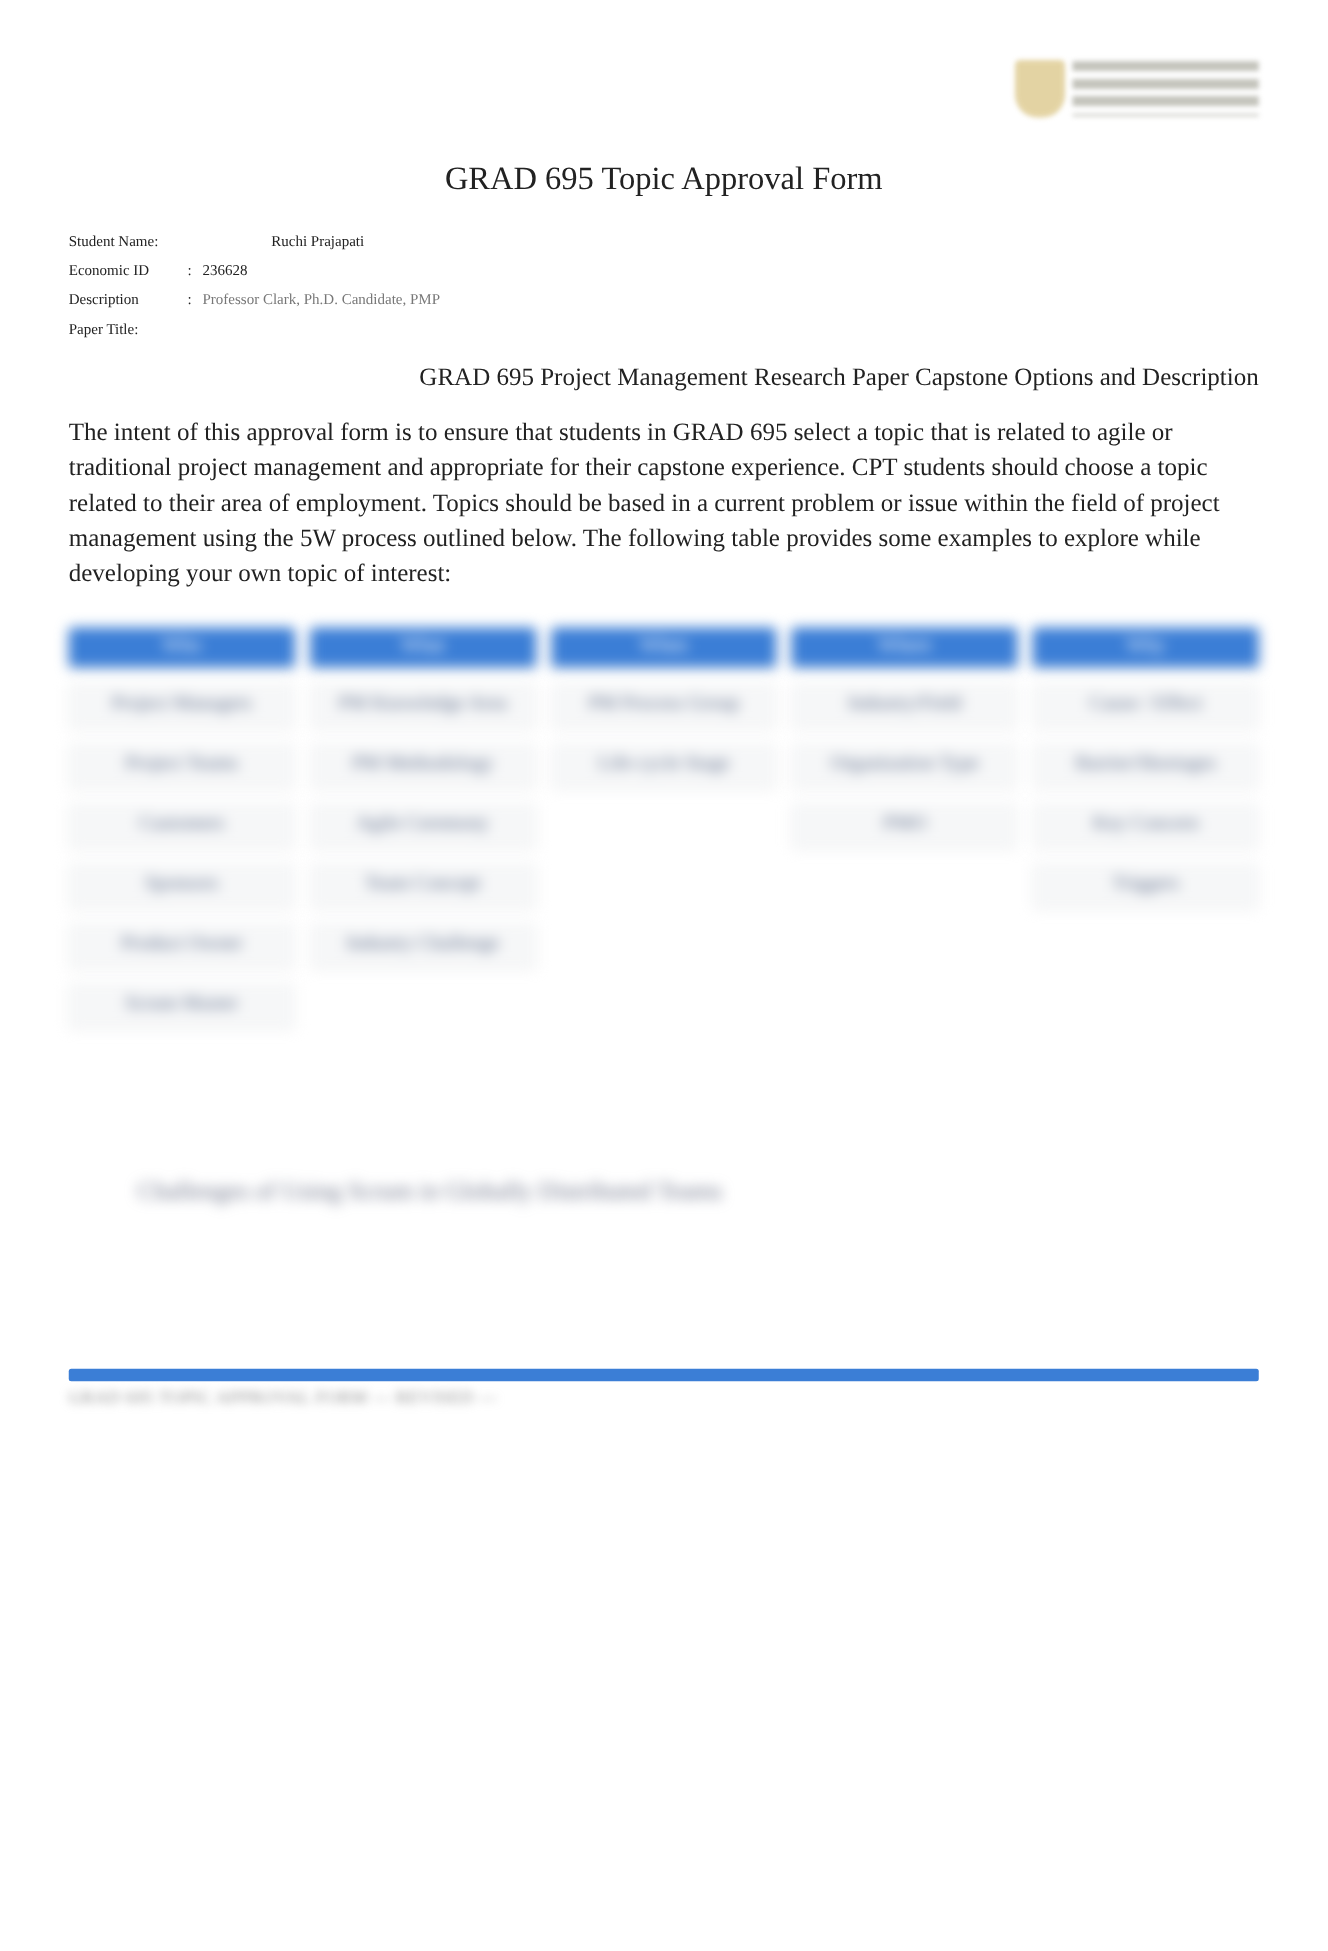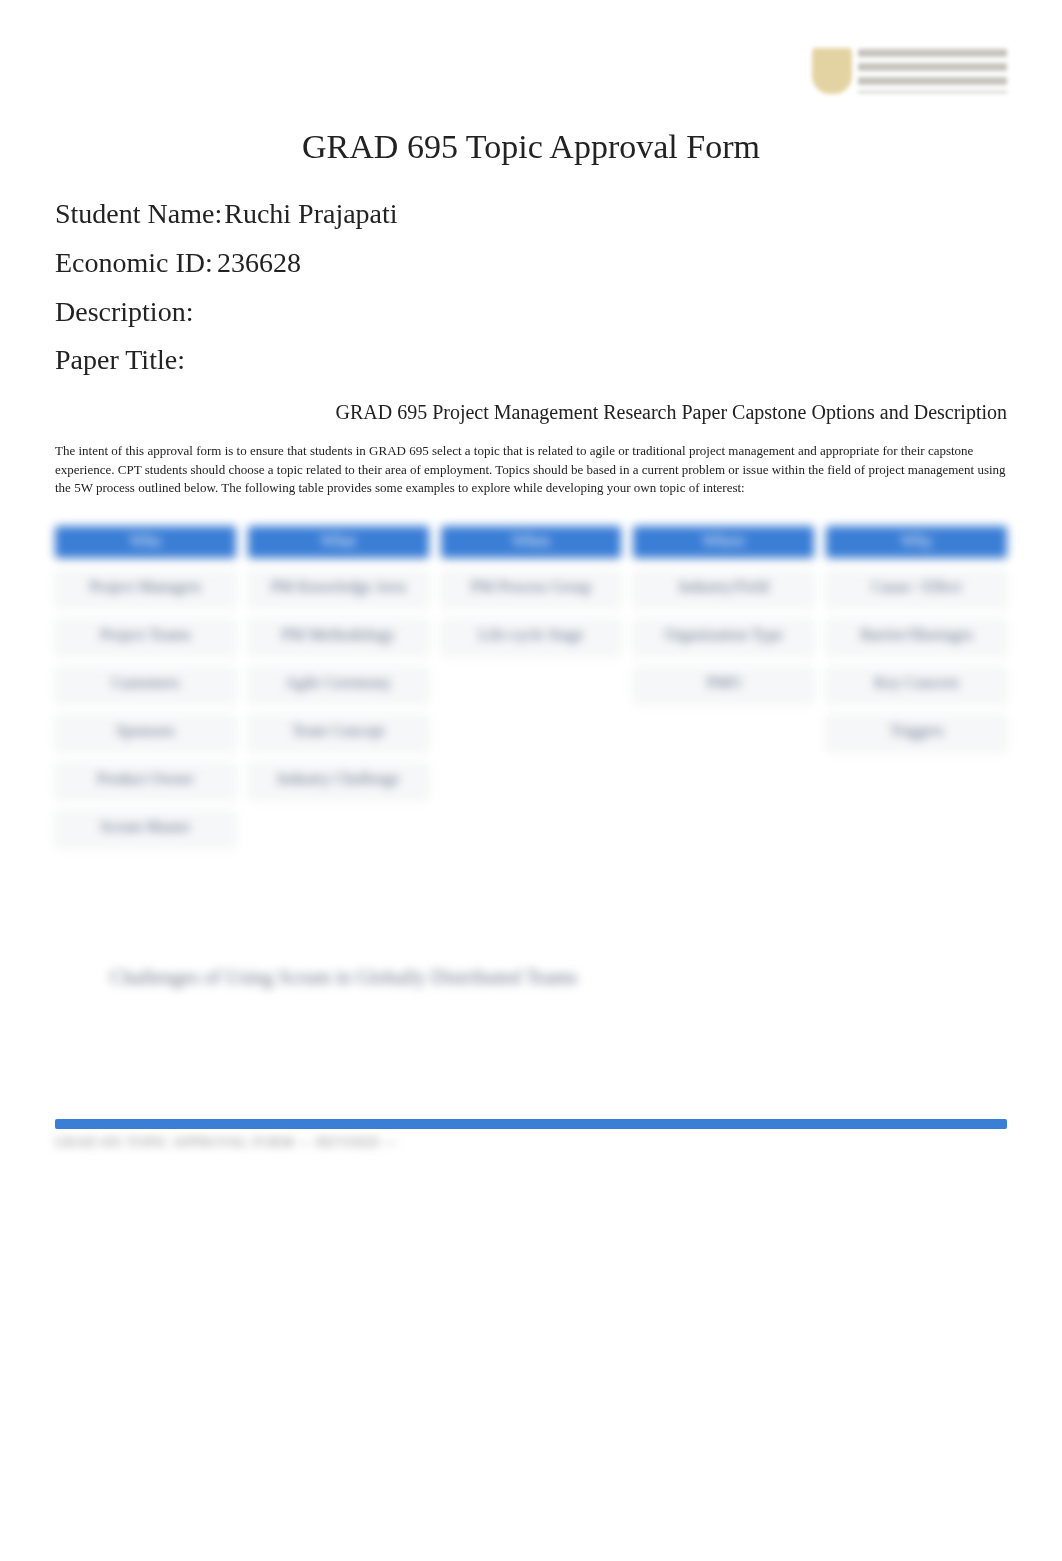--- a/index.html
+++ b/index.html
@@ -38,28 +38,28 @@
       flex: 1;
       height: 44px;
       background: repeating-linear-gradient(
         to bottom,
         #8a8a7a 0, #8a8a7a 8px,
         transparent 8px, transparent 14px
       );
     }
     .title {
       text-align: center;
-      font-size: 34px;
+      font-size: 26px;
       font-weight: normal;
       margin-top: 78px;
       margin-bottom: 26px;
       color: #222;
     }
     .field-row {
-      font-size: 28px;
+      font-size: 12px;
       line-height: 1.6;
       margin-bottom: 4px;
       display: flex;
     }
     .field-label {
       min-width: 104px;
     }
     .field-colon {
       min-width: 10px;
     }
@@ -70,21 +70,21 @@
     .instructor-val {
       color: #777;
     }
     .section-head {
       font-size: 20px;
       margin-top: 18px;
       margin-bottom: 18px;
       text-align: right;
     }
     .intro-para {
-      font-size: 13px;
+      font-size: 20px;
       line-height: 1.42;
       margin-bottom: 28px;
     }
     .table-area {
       display: flex;
       gap: 12px;
       margin-top: 8px;
       width: 100%;
     }
     .col {
@@ -155,20 +155,21 @@
 
 <div class="field-row">
   <span class="field-label" style="min-width:95px">Economic ID</span>
   <span class="field-colon">: </span>
   <span class="field-value">236628</span>
 </div>
 
 <div class="field-row">
   <span class="field-label" style="min-width:95px">Description</span>
   <span class="field-colon">: </span>
+  <span class="field-value instructor-val">Professor Clark, Ph.D. Candidate, PMP</span>
 </div>
 
 <div class="field-row">
   <span class="field-label" style="min-width:108px">Paper Title:</span>
 </div>
 
 <div class="section-head">GRAD 695 Project Management Research Paper Capstone Options and Description</div>
 
 <p class="intro-para">The intent of this approval form is to ensure that students in GRAD 695 select a topic that is related to agile or traditional project management and appropriate for their capstone experience. CPT students should choose a topic related to their area of employment. Topics should be based in a current problem or issue within the field of project management using the 5W process outlined below. The following table provides some examples to explore while developing your own topic of interest:</p>
 

